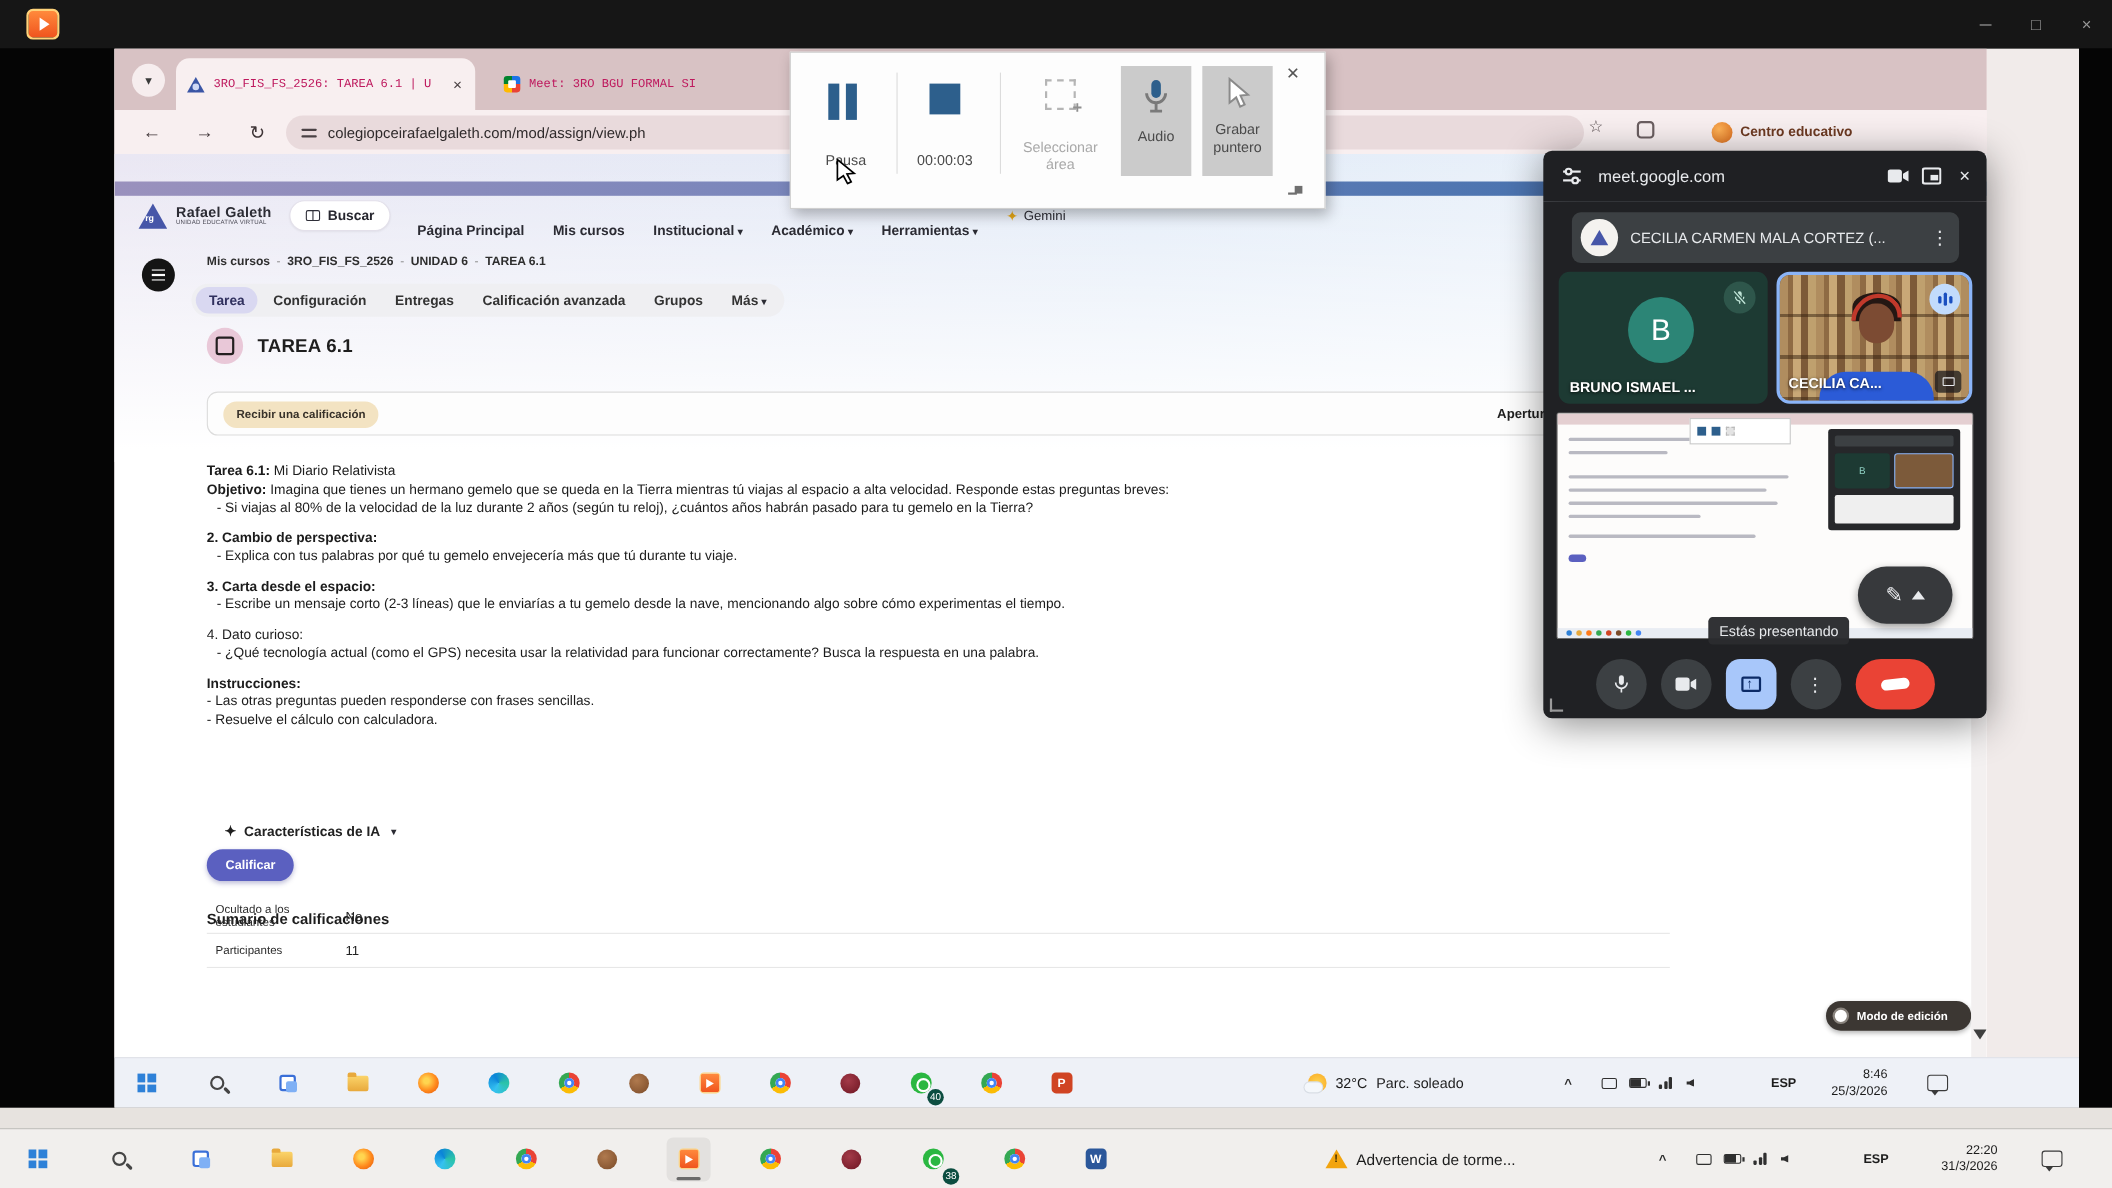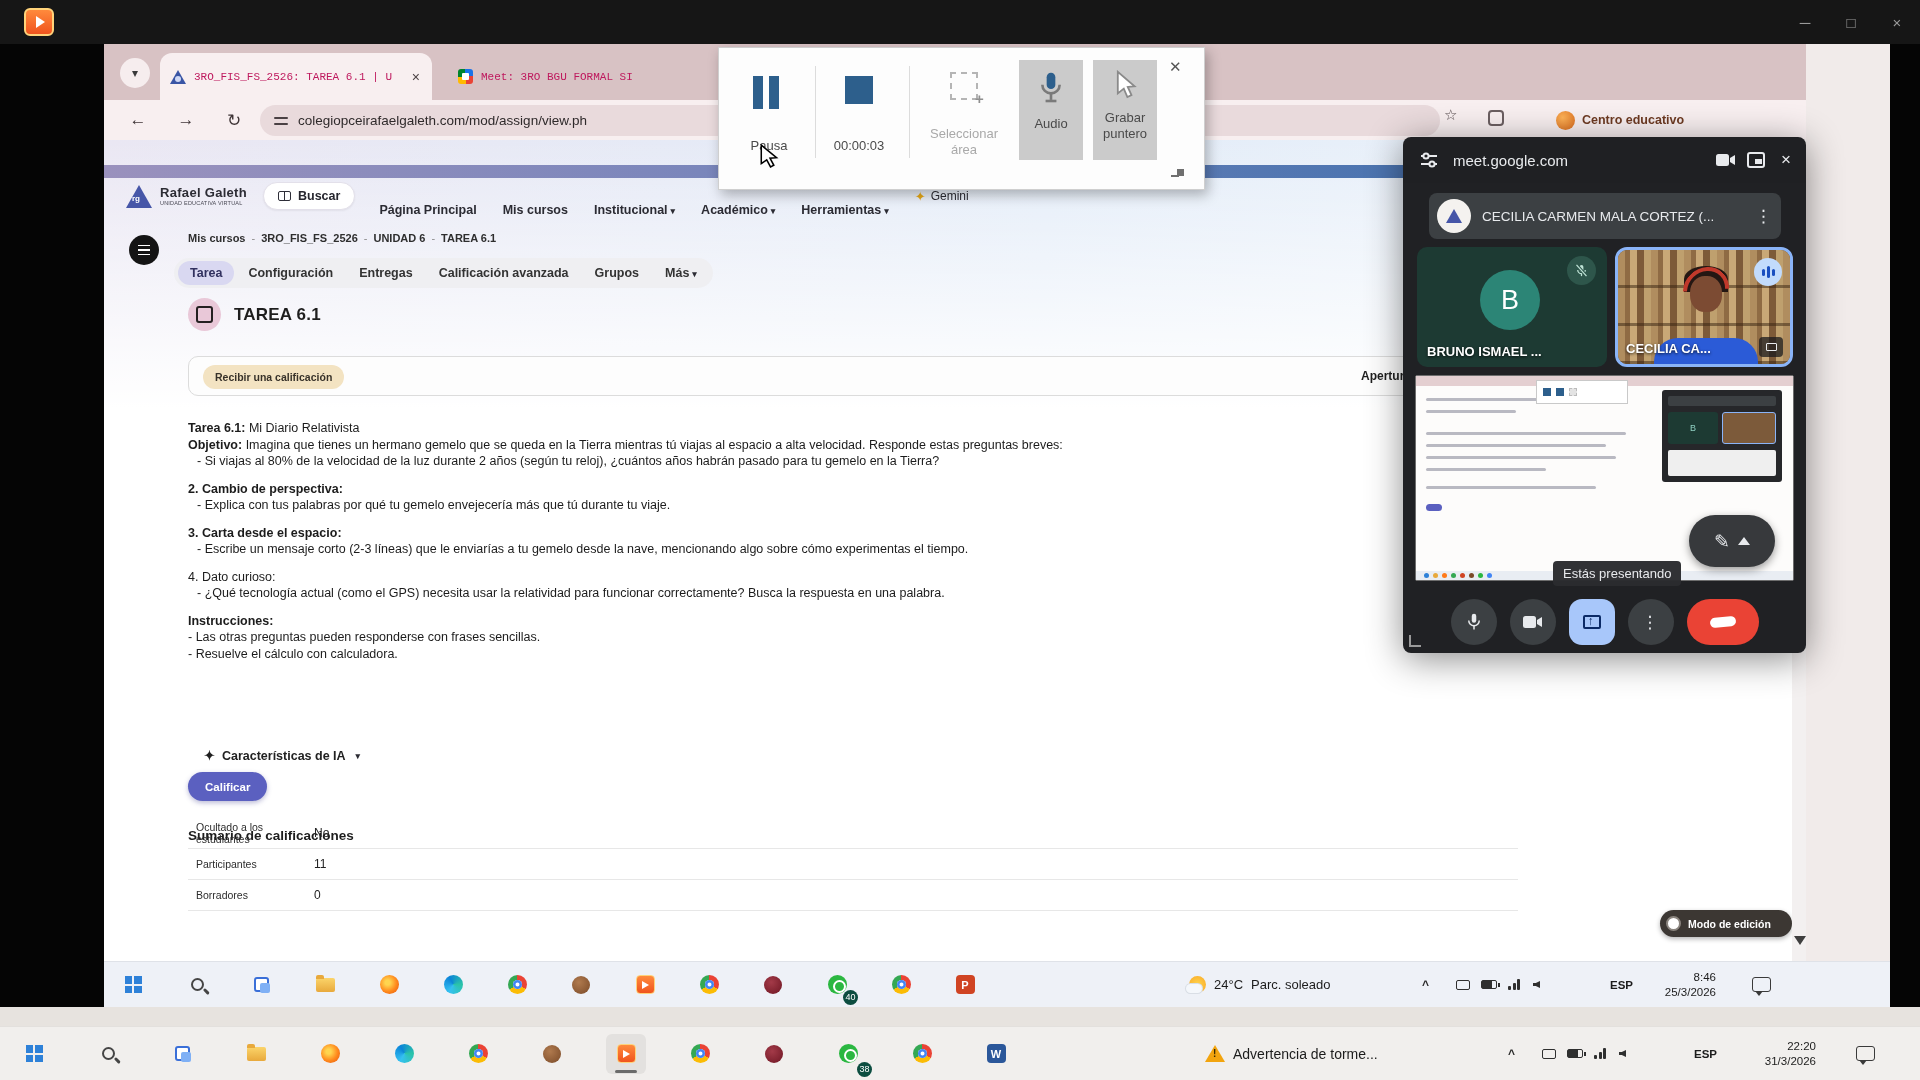--- a/index.html
+++ b/index.html
@@ -343,24 +343,20 @@
       <div class="abs sumh">Sumario de calificaciones</div>
       <div class="abs sumtable">
         <div class="sumrow">
           <span class="sumlabel">Ocultado a los estudiantes</span>
           <span class="sumval">No</span>
         </div>
         <div class="sumrow">
           <span class="sumlabel">Participantes</span>
           <span class="sumval">11</span>
         </div>
-        <div class="sumrow">
-          <span class="sumlabel">Borradores</span>
-          <span class="sumval">0</span>
-        </div>
       </div>
 
       <div class="abs editpill">
         <span class="editknob"></span>
         <span class="edittxt">Modo de edición</span>
       </div>
 
       <div class="abs scrolltrack"></div>
       <div class="abs scrolldown"></div>
     </div>
@@ -584,21 +580,21 @@
         <span class="wabadge">40</span>
       </div>
     <div class="tk">
         <span class="ic-chrome"></span>
       </div>
     <div class="tk">
         <span class="ic-ppt">P</span>
       </div>
     <div class="weather" style="left:1085px;">
       <span class="sunic"></span>
-      <span class="wtxt">24°C</span>
+      <span class="wtxt">32°C</span>
       <span class="wtxt">Parc. soleado</span>
     </div>
     <span class="abs chev" style="left:1318px;">^</span>
     <div class="trayglyphs" style="left:1352px;">
       <span class="t-disp"></span>
       <span class="t-bat"></span>
       <span class="t-net">
           <i></i>
           <i></i>
           <i></i>

